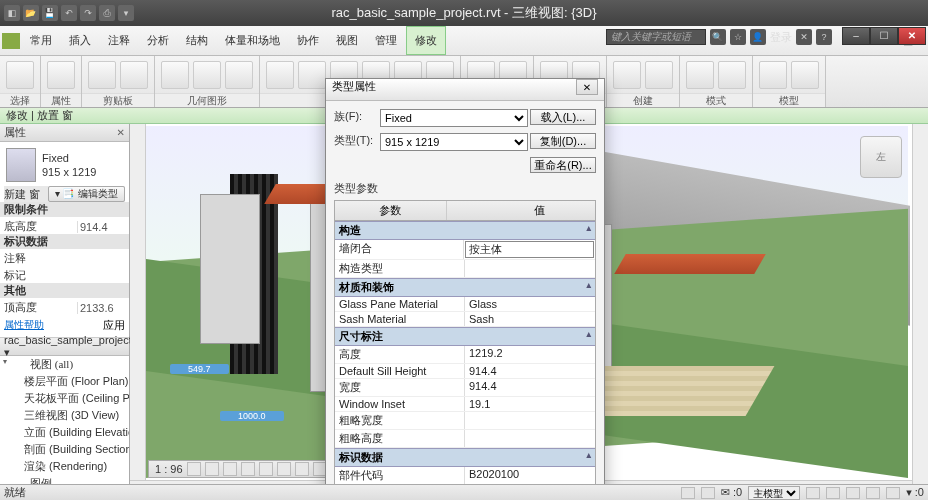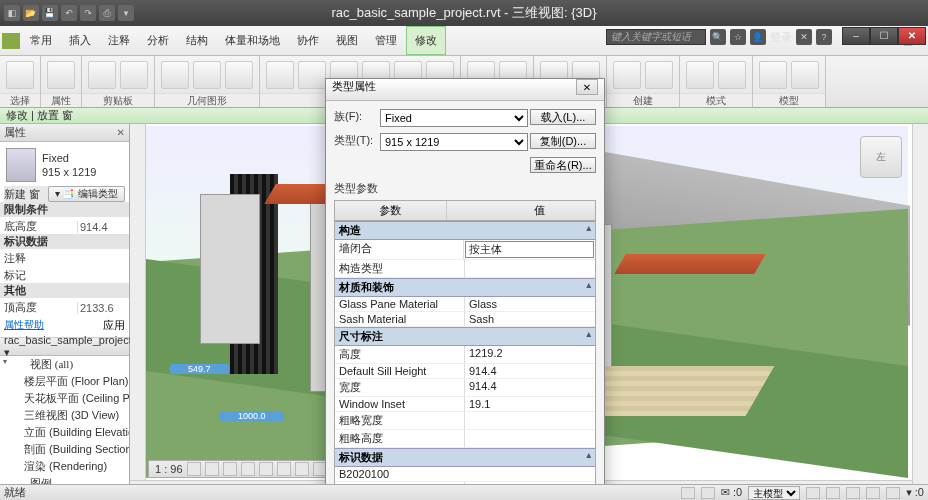--- a/index.html
+++ b/index.html
@@ -413,20 +413,21 @@
         </div>
       <div class="pr">
           <div class="pk">粗略高度</div>
           <div class="pv"></div>
         </div>
       <div class="cat">
           <span>标识数据</span>
           <span class="toggle">▴</span>
         </div>
       <div class="pr">
+          <div class="pk">部件代码</div>
           <div class="pv">B2020100</div>
         </div>
       <div class="pr">
           <div class="pk">注释记号</div>
           <div class="pv"></div>
         </div>
     </div>
   </div>
 
 </div>

